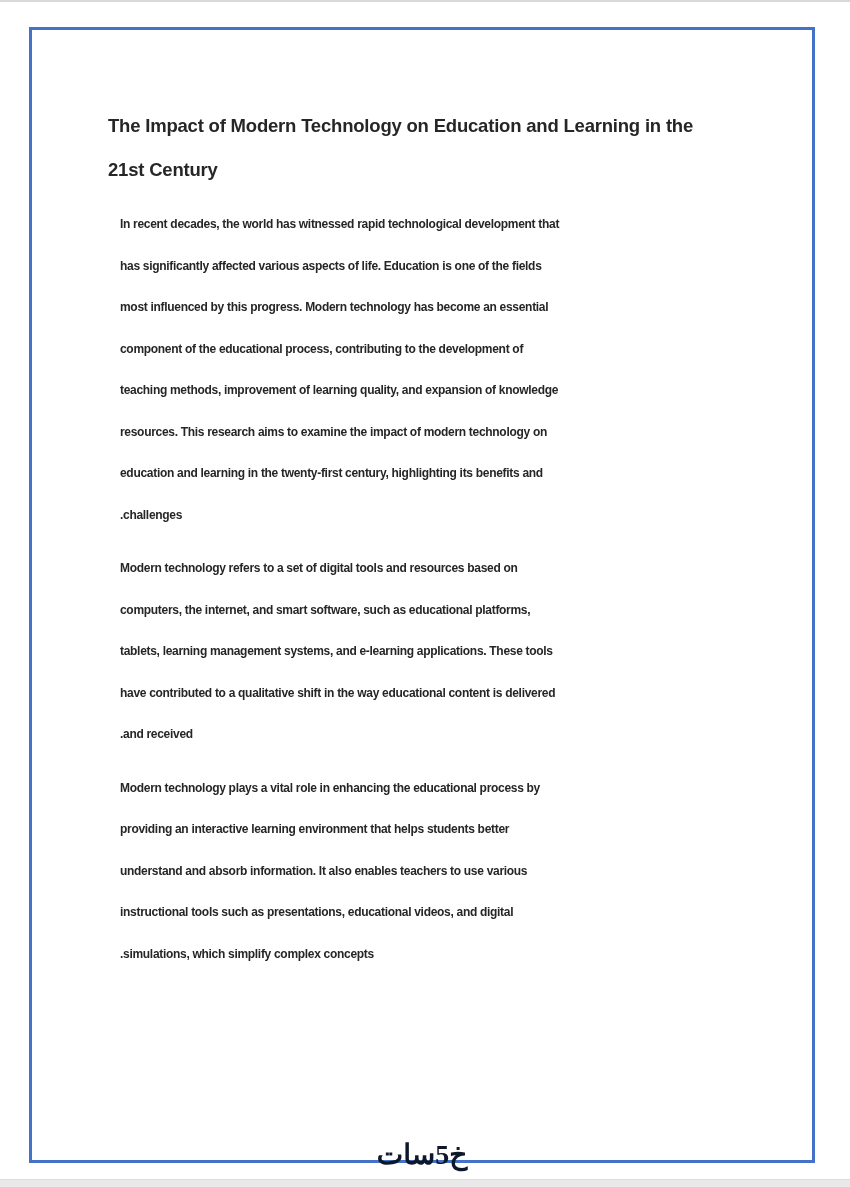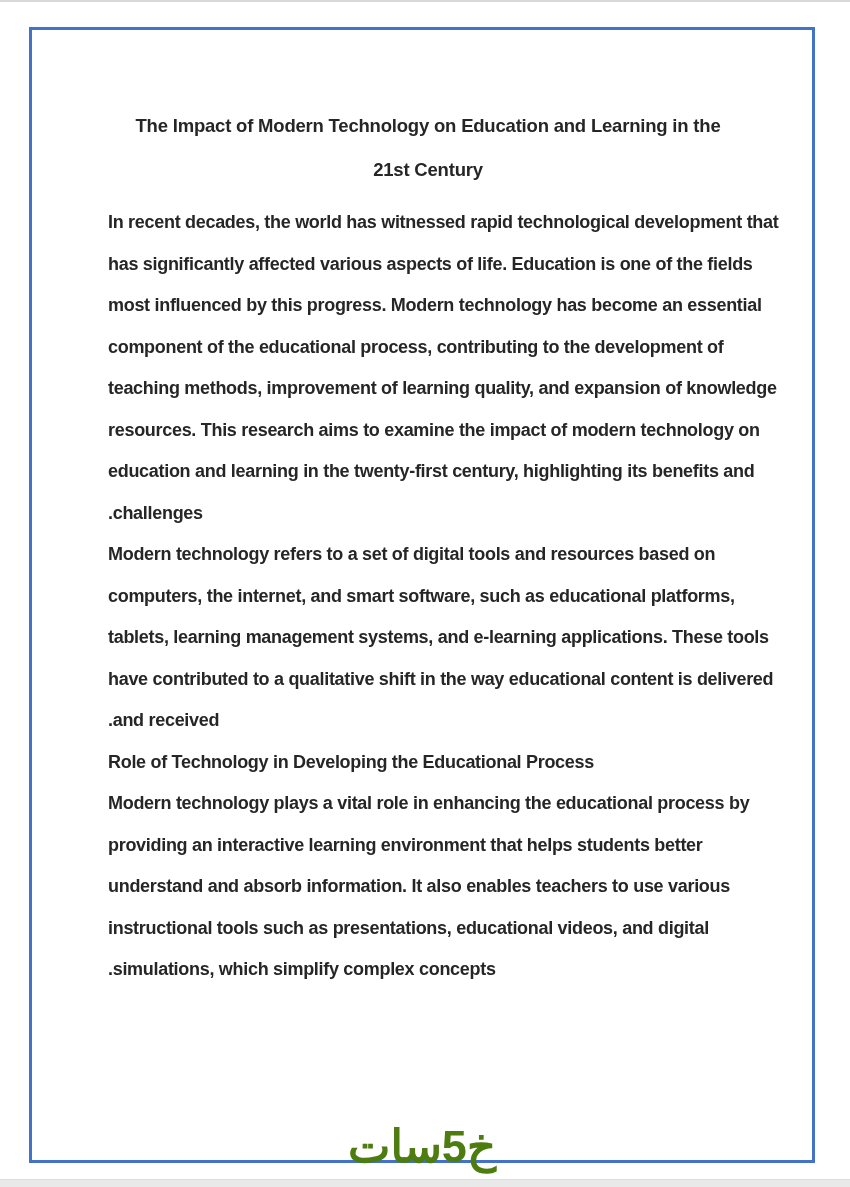--- a/index.html
+++ b/index.html
@@ -31,51 +31,52 @@
   }
   .doc-content {
     padding: 74px 64px 0 76px;
     color: #262626;
   }
   .doc-title {
     font-size: 18.5px;
     font-weight: 700;
     line-height: 44px;
     letter-spacing: -0.2px;
-    text-align: center;
+    text-align: left;
     white-space: pre-line;
     margin: 0 0 10px 0;
   }
   .heading-large {
     font-size: 17.5px;
     font-weight: 700;
     letter-spacing: -0.2px;
     line-height: 44px;
     margin: 0 0 3px 0;
   }
   .para, .subheading {
-    font-size: 18px;
+    font-size: 12px;
     font-weight: 700;
     letter-spacing: -0.3px;
     line-height: 41.5px;
-    margin: 0;
+    margin: 12px;
     white-space: pre;
   }
   .watermark {
     position: absolute;
     bottom: -9px;
     left: 50%;
     transform: translateX(-50%);
     direction: rtl;
-    font-size: 45px;
+    font-size: 28px;
     font-weight: 700;
-    color: #4d7c0f;
+    color: #0f172a;
     letter-spacing: 1px;
     line-height: 1;
     background: transparent;
+    font-family: Liberation Serif, serif;
   }
   .bottom-bar {
     position: absolute;
     bottom: 0; left: 0;
     width: 850px;
     height: 8px;
     background: #e9e9e9;
     border-top: 1px solid #dddddd;
   }
 </style>
@@ -97,21 +98,20 @@
 resources. This research aims to examine the impact of modern technology on
 education and learning in the twenty-first century, highlighting its benefits and
 .challenges</p>
 
     <p class="para">Modern technology refers to a set of digital tools and resources based on
 computers, the internet, and smart software, such as educational platforms,
 tablets, learning management systems, and e-learning applications. These tools
 have contributed to a qualitative shift in the way educational content is delivered
 .and received</p>
 
-    <p class="subheading">Role of Technology in Developing the Educational Process</p>
     <p class="para">Modern technology plays a vital role in enhancing the educational process by
 providing an interactive learning environment that helps students better
 understand and absorb information. It also enables teachers to use various
 instructional tools such as presentations, educational videos, and digital
 .simulations, which simplify complex concepts</p>
   </div>
 
   <div class="watermark">خ5سات</div>
 </div>
 

